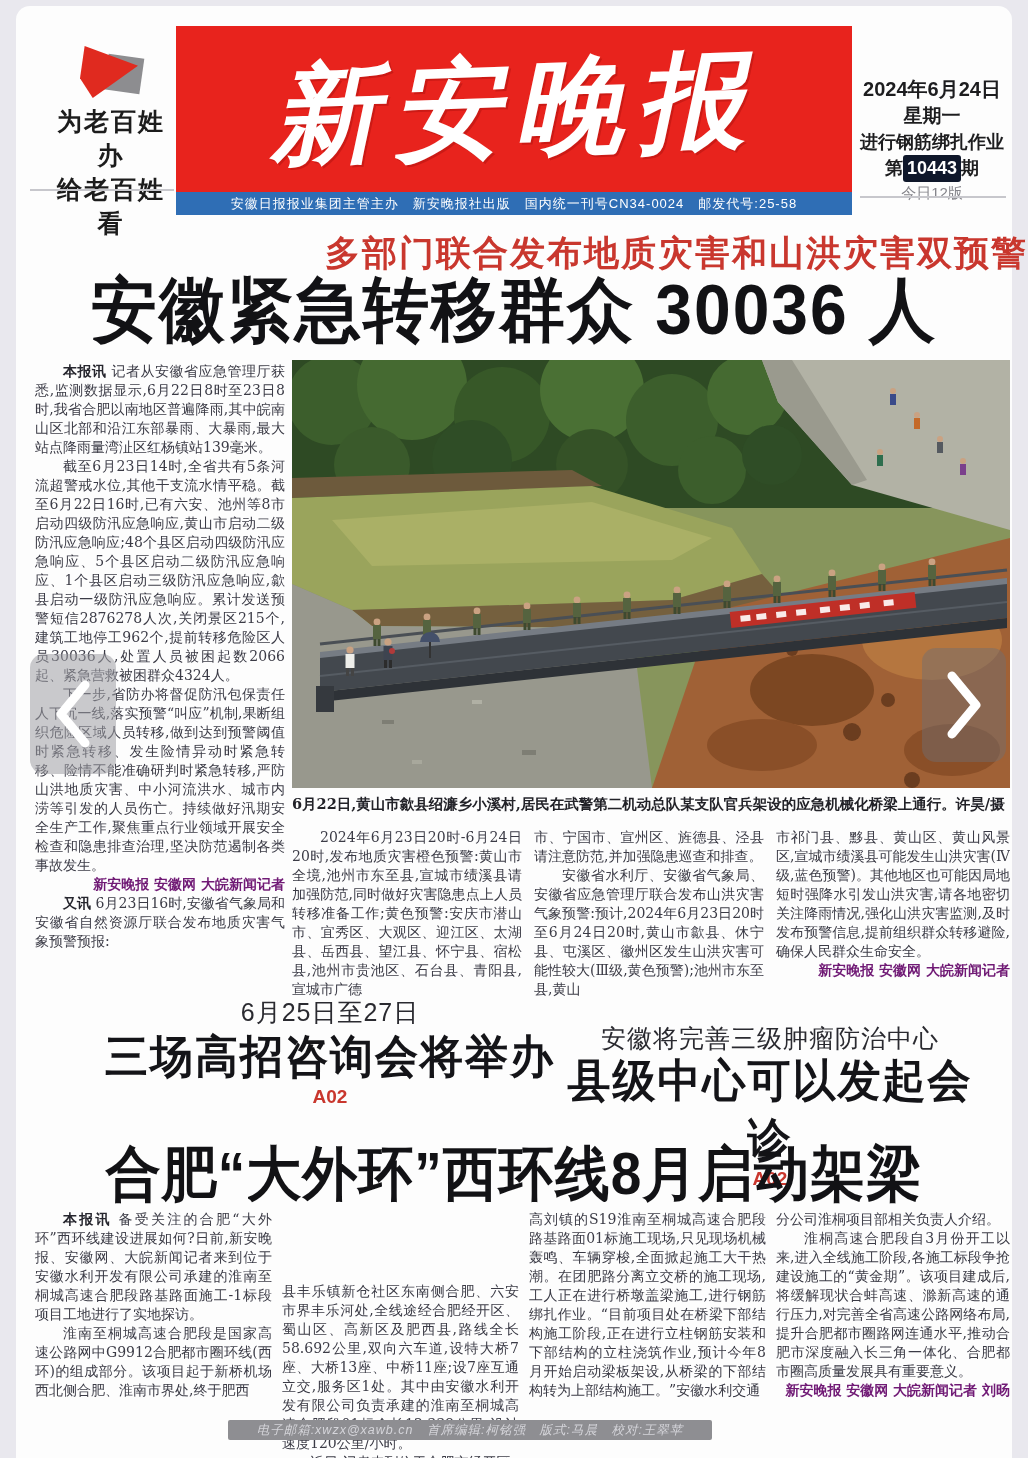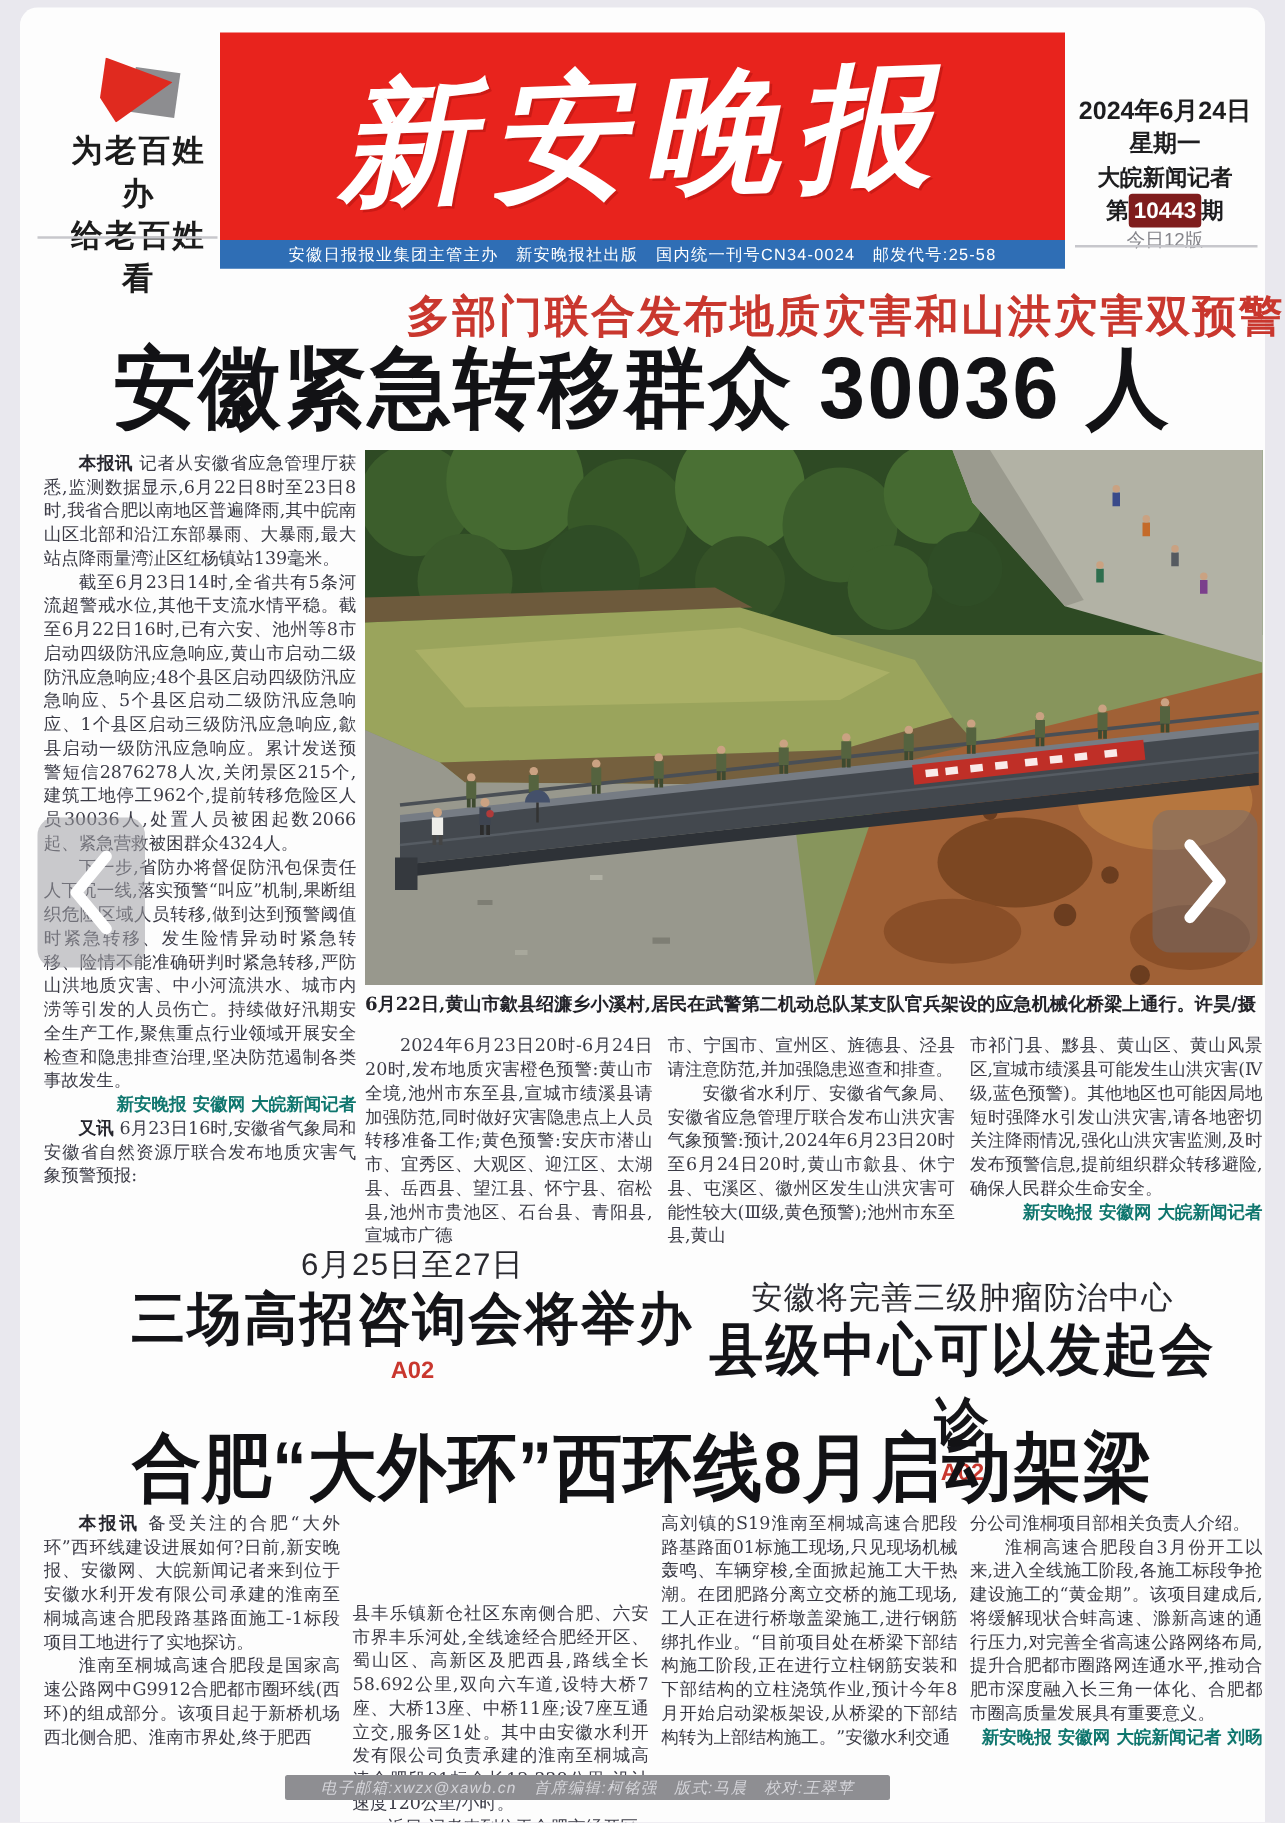--- a/index.html
+++ b/index.html
@@ -15,32 +15,32 @@
   .banner{background:#e8231d;}
   .masthead-title{width:100%;height:100%;display:flex;align-items:center;justify-content:center;
     color:#fff;font-family:"DejaVu Serif",serif;font-style:italic;font-weight:bold;
     font-size:108px;letter-spacing:14px;transform:rotate(-2deg);text-shadow:2px 2px 0 rgba(120,0,0,.25);}
   .bluestrip{background:#2f6eb5;color:#fff;font-size:13px;line-height:23px;text-align:center;letter-spacing:1px;}
   .dateblock{width:152px;text-align:center;color:#1d1d1f;}
   .dateblock .l1{font-size:20px;font-weight:bold;line-height:27px;}
   .dateblock .l2{font-size:19px;font-weight:bold;line-height:26px;}
   .dateblock .l3{font-size:18px;font-weight:bold;line-height:26px;}
   .dateblock .l4{font-size:18px;font-weight:bold;line-height:27px;}
-  .issue-badge{display:inline-block;background:#7f1d1d;color:#fff;border-radius:3px;padding:0 4px;font-weight:bold;}
+  .issue-badge{display:inline-block;background:#0f172a;color:#fff;border-radius:3px;padding:0 4px;font-weight:bold;}
   .dateblock .l5{font-size:15px;color:#84848a;line-height:22px;}
   .rule{background:#c7c7cc;height:2px;}
   
   .kicker{width:100%;text-align:right;font-size:35px;font-weight:600;color:#c9372e;letter-spacing:2px;}
   .headline1{width:100%;text-align:center;font-size:66px;font-weight:900;color:#121215;letter-spacing:2px;
     font-family:"Liberation Sans",sans-serif;transform:scaleY(1.06);}
   .body-text{font-family:"DejaVu Serif",serif;font-size:14px;line-height:19px;color:#3b3b46;text-align:justify;overflow:hidden;}
   .body-text p{margin:0;text-indent:2em;}
   .body-text p.noind{text-indent:0;}
   .lead-b{font-weight:bold;color:#26262e;}
-  .byline{font-weight:bold;color:#0f766e;text-align:right;text-indent:0 !important;}
+  .byline{font-weight:bold;color:#701a75;text-align:right;text-indent:0 !important;}
   .caption{font-family:"DejaVu Serif",serif;font-size:14.5px;line-height:20px;color:#222228;font-weight:600;text-align:justify;}
   .photo-frame{overflow:hidden;background:#77865a;}
   
   .teaser{text-align:center;}
   .teaser .tk{font-size:25px;color:#2a2a30;line-height:32px;letter-spacing:1px;}
   .teaser .th{font-size:43px;font-weight:900;color:#141418;line-height:56px;letter-spacing:2px;transform:scaleY(1.05);}
   .teaser .tp{font-size:19px;font-weight:bold;color:#c9372e;line-height:26px;}
   
   .headline2{width:100%;text-align:center;font-size:55px;font-weight:900;color:#121215;letter-spacing:1px;transform:scaleY(1.07);}
   
@@ -67,21 +67,21 @@
   <div class="abs rule" style="left:30px;top:189px;width:144px;"></div>
 
   <div class="abs banner" style="left:176px;top:26px;width:676px;height:166px;">
     <div class="masthead-title">新安晚报</div>
   </div>
   <div class="abs bluestrip" style="left:176px;top:192px;width:676px;height:23px;">安徽日报报业集团主管主办　新安晚报社出版　国内统一刊号CN34-0024　邮发代号:25-58</div>
 
   <div class="abs dateblock" style="left:856px;top:76px;">
     <div class="l1">2024年6月24日</div>
     <div class="l2">星期一</div>
-    <div class="l3">大皖新闻记者</div>
+    <div class="l3">进行钢筋绑扎作业</div>
     <div class="l4"><span>第</span><span class="issue-badge">10443</span><span>期</span></div>
     <div class="l5">今日12版</div>
   </div>
   <div class="abs rule" style="left:860px;top:196px;width:146px;"></div>
 
   <div class="abs kicker" style="left:0;top:230px;">多部门联合发布地质灾害和山洪灾害双预警</div>
   <div class="abs headline1" style="left:0;top:266px;">安徽紧急转移群众 30036 人</div>
 
   <div class="abs body-text" style="left:35px;top:362px;width:250px;height:648px;">
     <p><span class="lead-b">本报讯</span><span>  记者从安徽省应急管理厅获悉,监测数据显示,6月22日8时至23日8时,我省合肥以南地区普遍降雨,其中皖南山区北部和沿江东部暴雨、大暴雨,最大站点降雨量湾沚区红杨镇站139毫米。</span></p>

